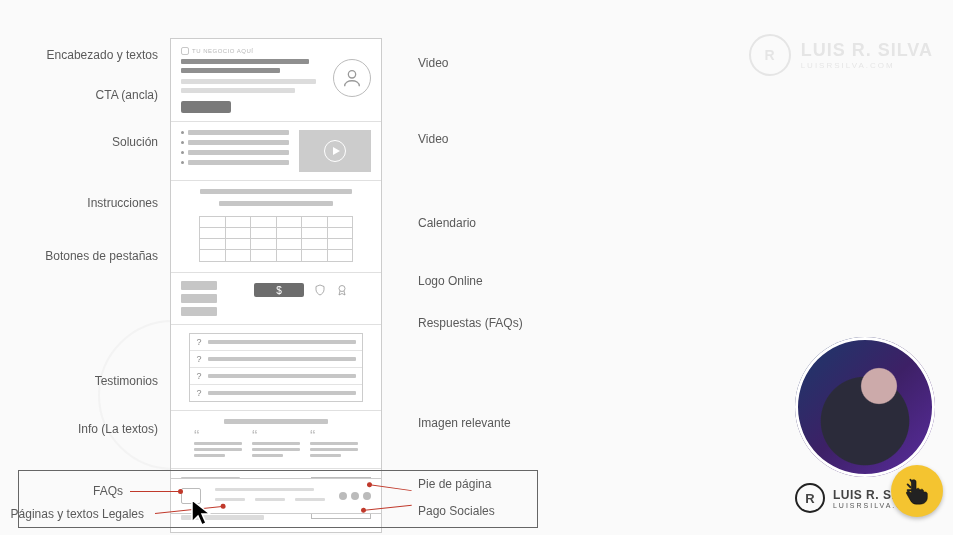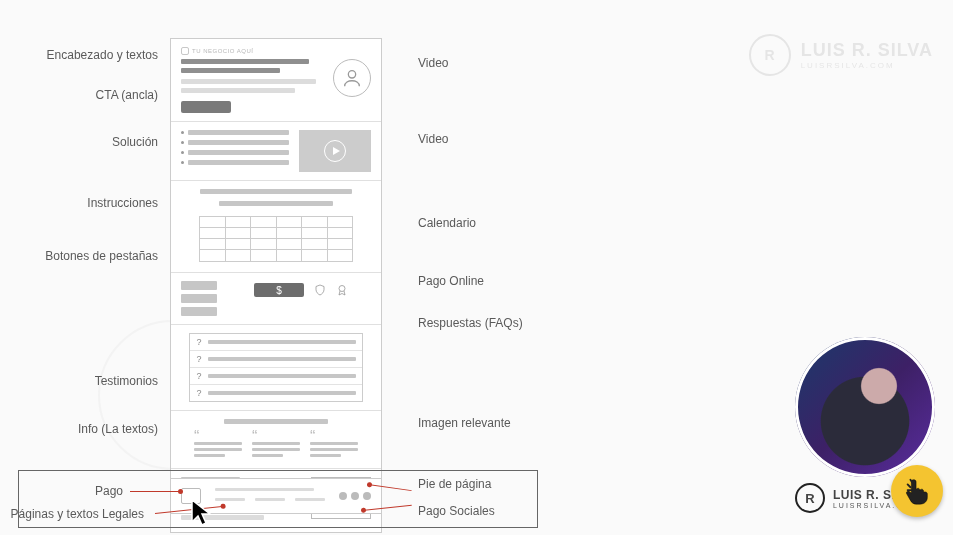--- a/index.html
+++ b/index.html
@@ -200,21 +200,21 @@
 <div class="label left" style="top:88px">CTA (ancla)</div>
 <div class="label left" style="top:135px">Solución</div>
 <div class="label left" style="top:196px">Instrucciones</div>
 <div class="label left" style="top:249px">Botones de pestañas</div>
 <div class="label left" style="top:374px">Testimonios</div>
 <div class="label left" style="top:422px">Info (La textos)</div>
 
 <div class="label right" style="top:56px">Video</div>
 <div class="label right" style="top:132px">Video</div>
 <div class="label right" style="top:216px">Calendario</div>
-<div class="label right" style="top:274px">Pago Online</div>
+<div class="label right" style="top:274px">Logo Online</div>
 <div class="label right" style="top:316px">Respuestas (FAQs)</div>
 <div class="label right" style="top:416px">Imagen relevante</div>
 
 <div class="wire-wrap">
 
   <div class="section">
     <div class="hdr-logo">TU NEGOCIO AQUÍ</div>
     <div class="hdr">
       <div class="hdr-text">
         <div class="bar dark" style="width:90%"></div>
@@ -403,21 +403,21 @@
           <div class="bar faint"></div>
         </div>
   </div>
   <div class="foot-soc">
     <div class="soc-dot"></div>
     <div class="soc-dot"></div>
     <div class="soc-dot"></div>
   </div>
 </div>
 
-<div class="f-label" style="right:830px;top:484px;text-align:right">Pago</div>
+<div class="f-label" style="right:830px;top:484px;text-align:right">FAQs</div>
 <div class="f-label" style="right:809px;top:507px;text-align:left">Páginas y textos Legales</div>
 <div class="f-label" style="left:418px;top:477px">Pie de página</div>
 <div class="f-label" style="left:418px;top:504px">Pago Sociales</div>
 
 <div class="lead" style="left:130px;top:491px;width:52px"></div>
 <div class="lead" style="left:155px;top:513px;width:70px;transform:rotate(-6deg);transform-origin:left"></div>
 <div class="lead flip" style="left:368px;top:484px;width:44px;transform:rotate(8deg);transform-origin:left"></div>
 <div class="lead flip" style="left:362px;top:510px;width:50px;transform:rotate(-6deg);transform-origin:left"></div>
 
 <div class="cursor">

